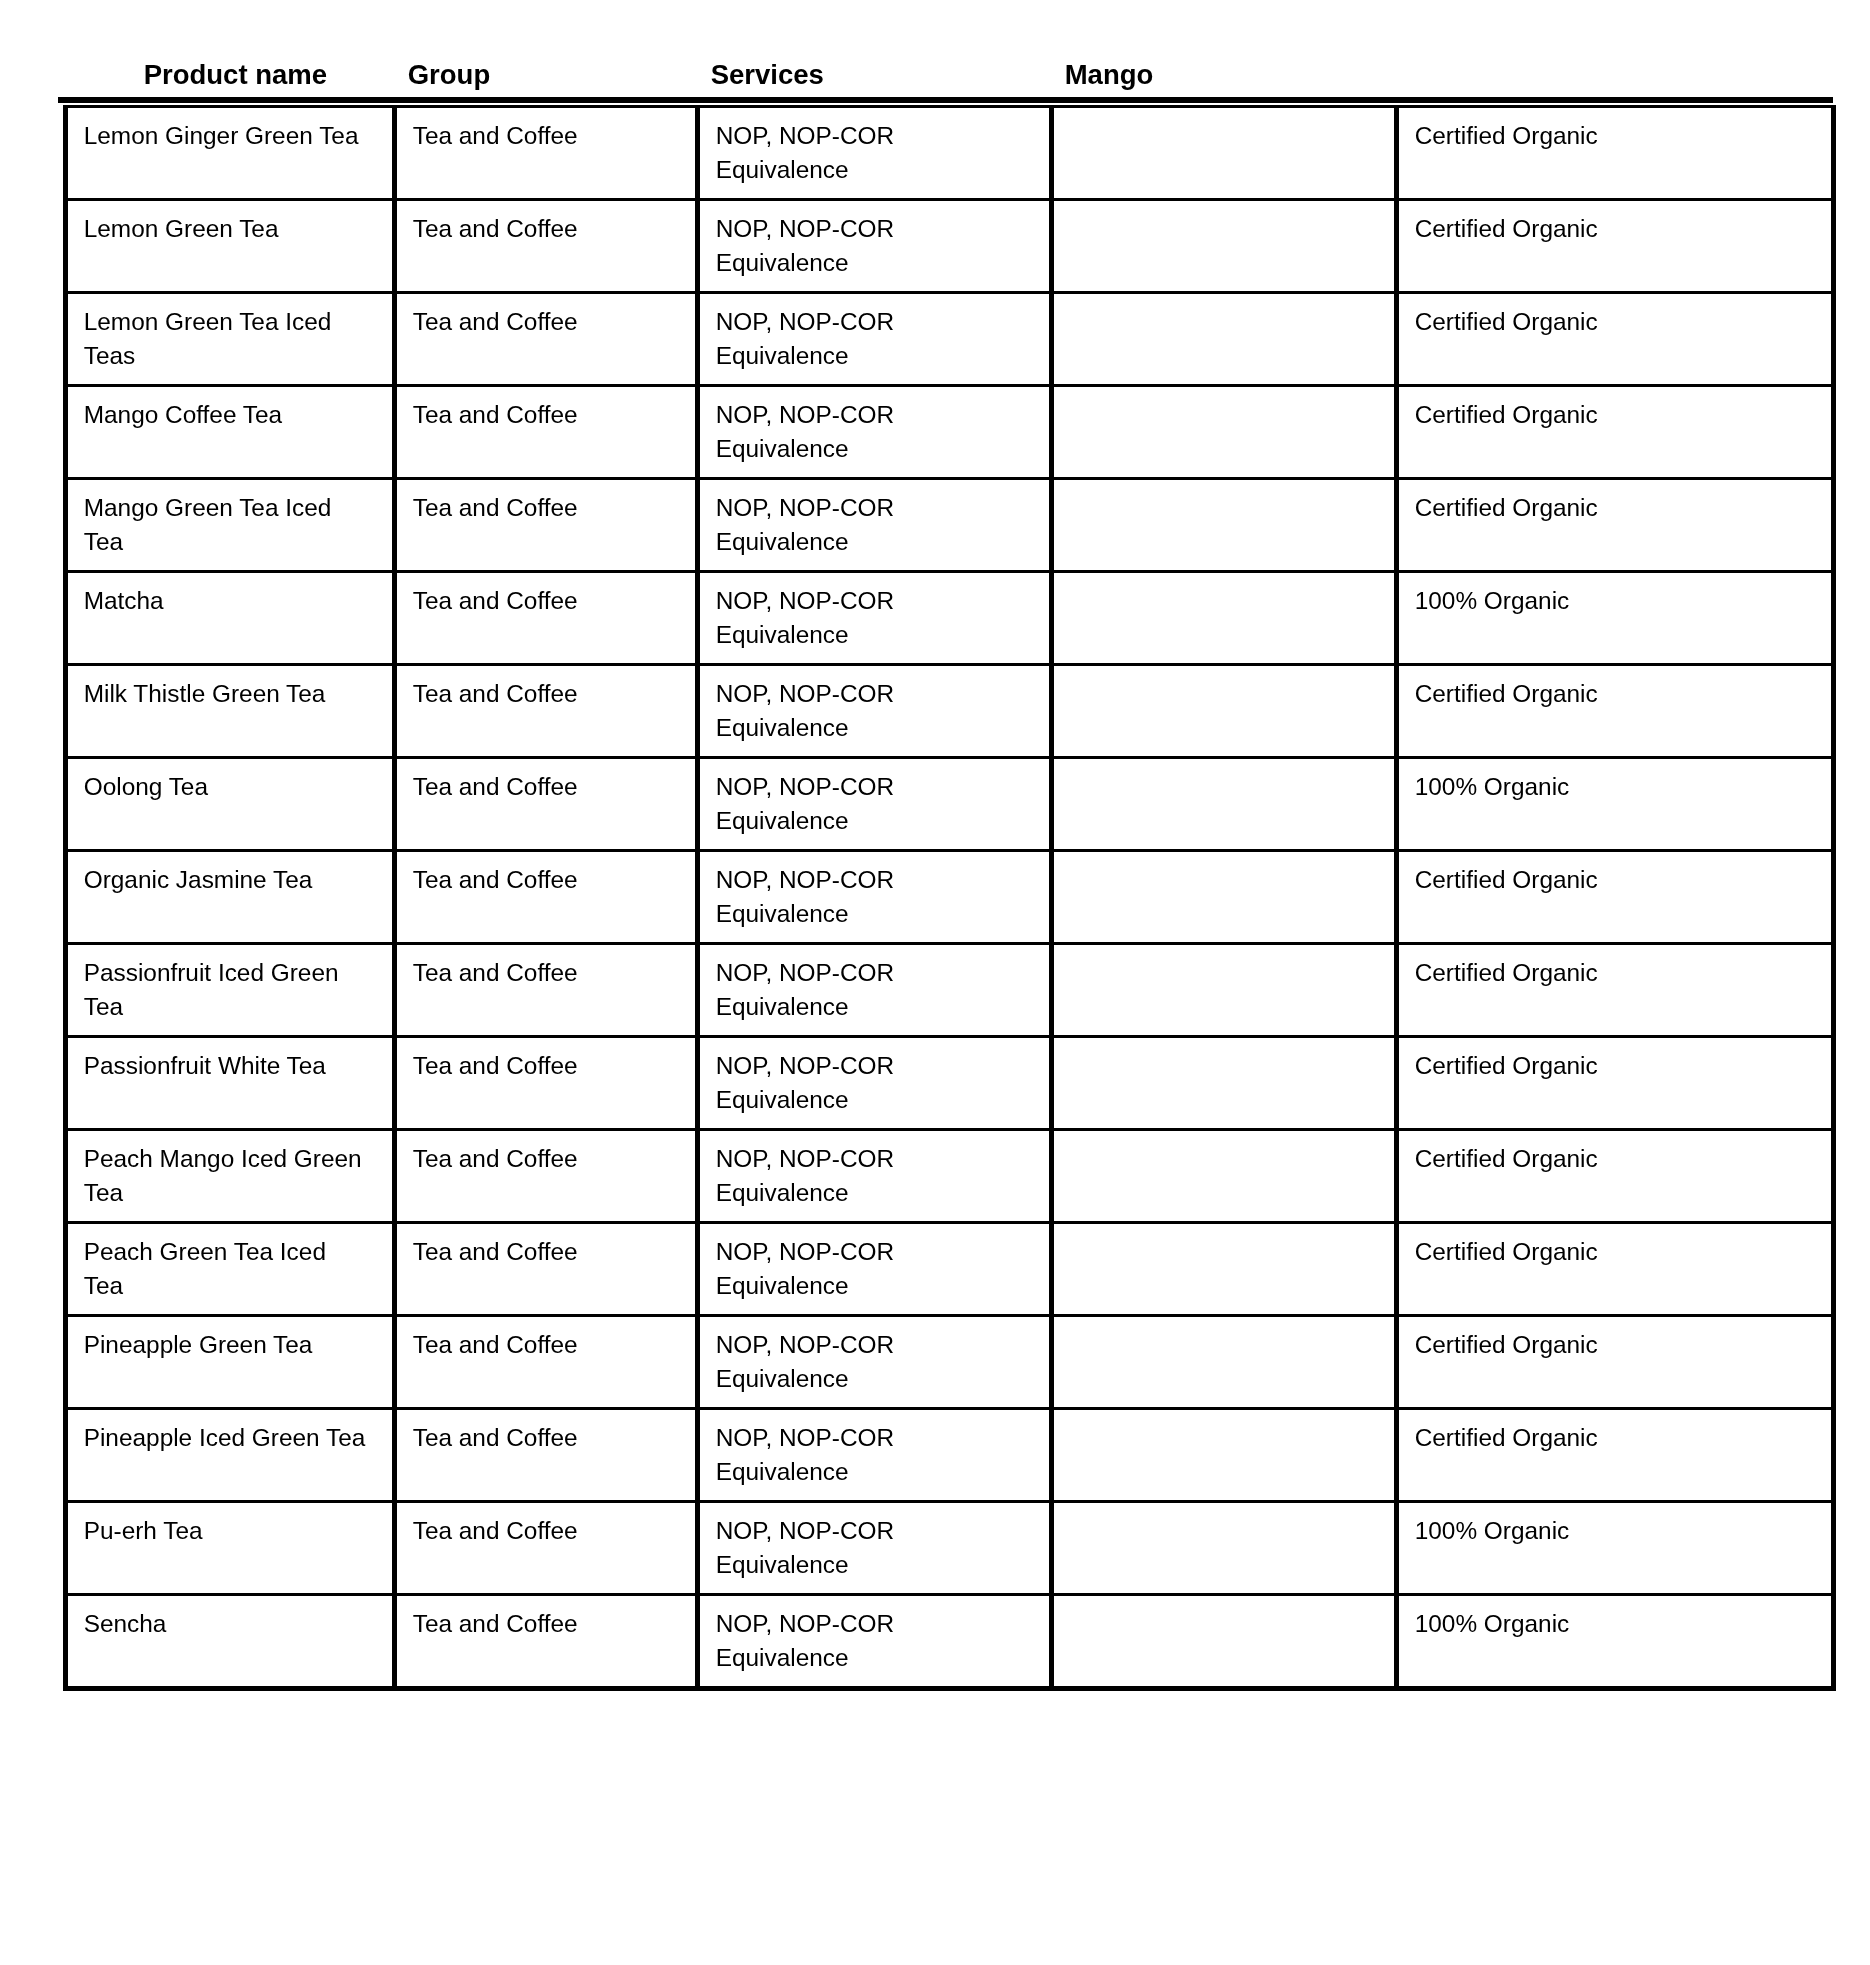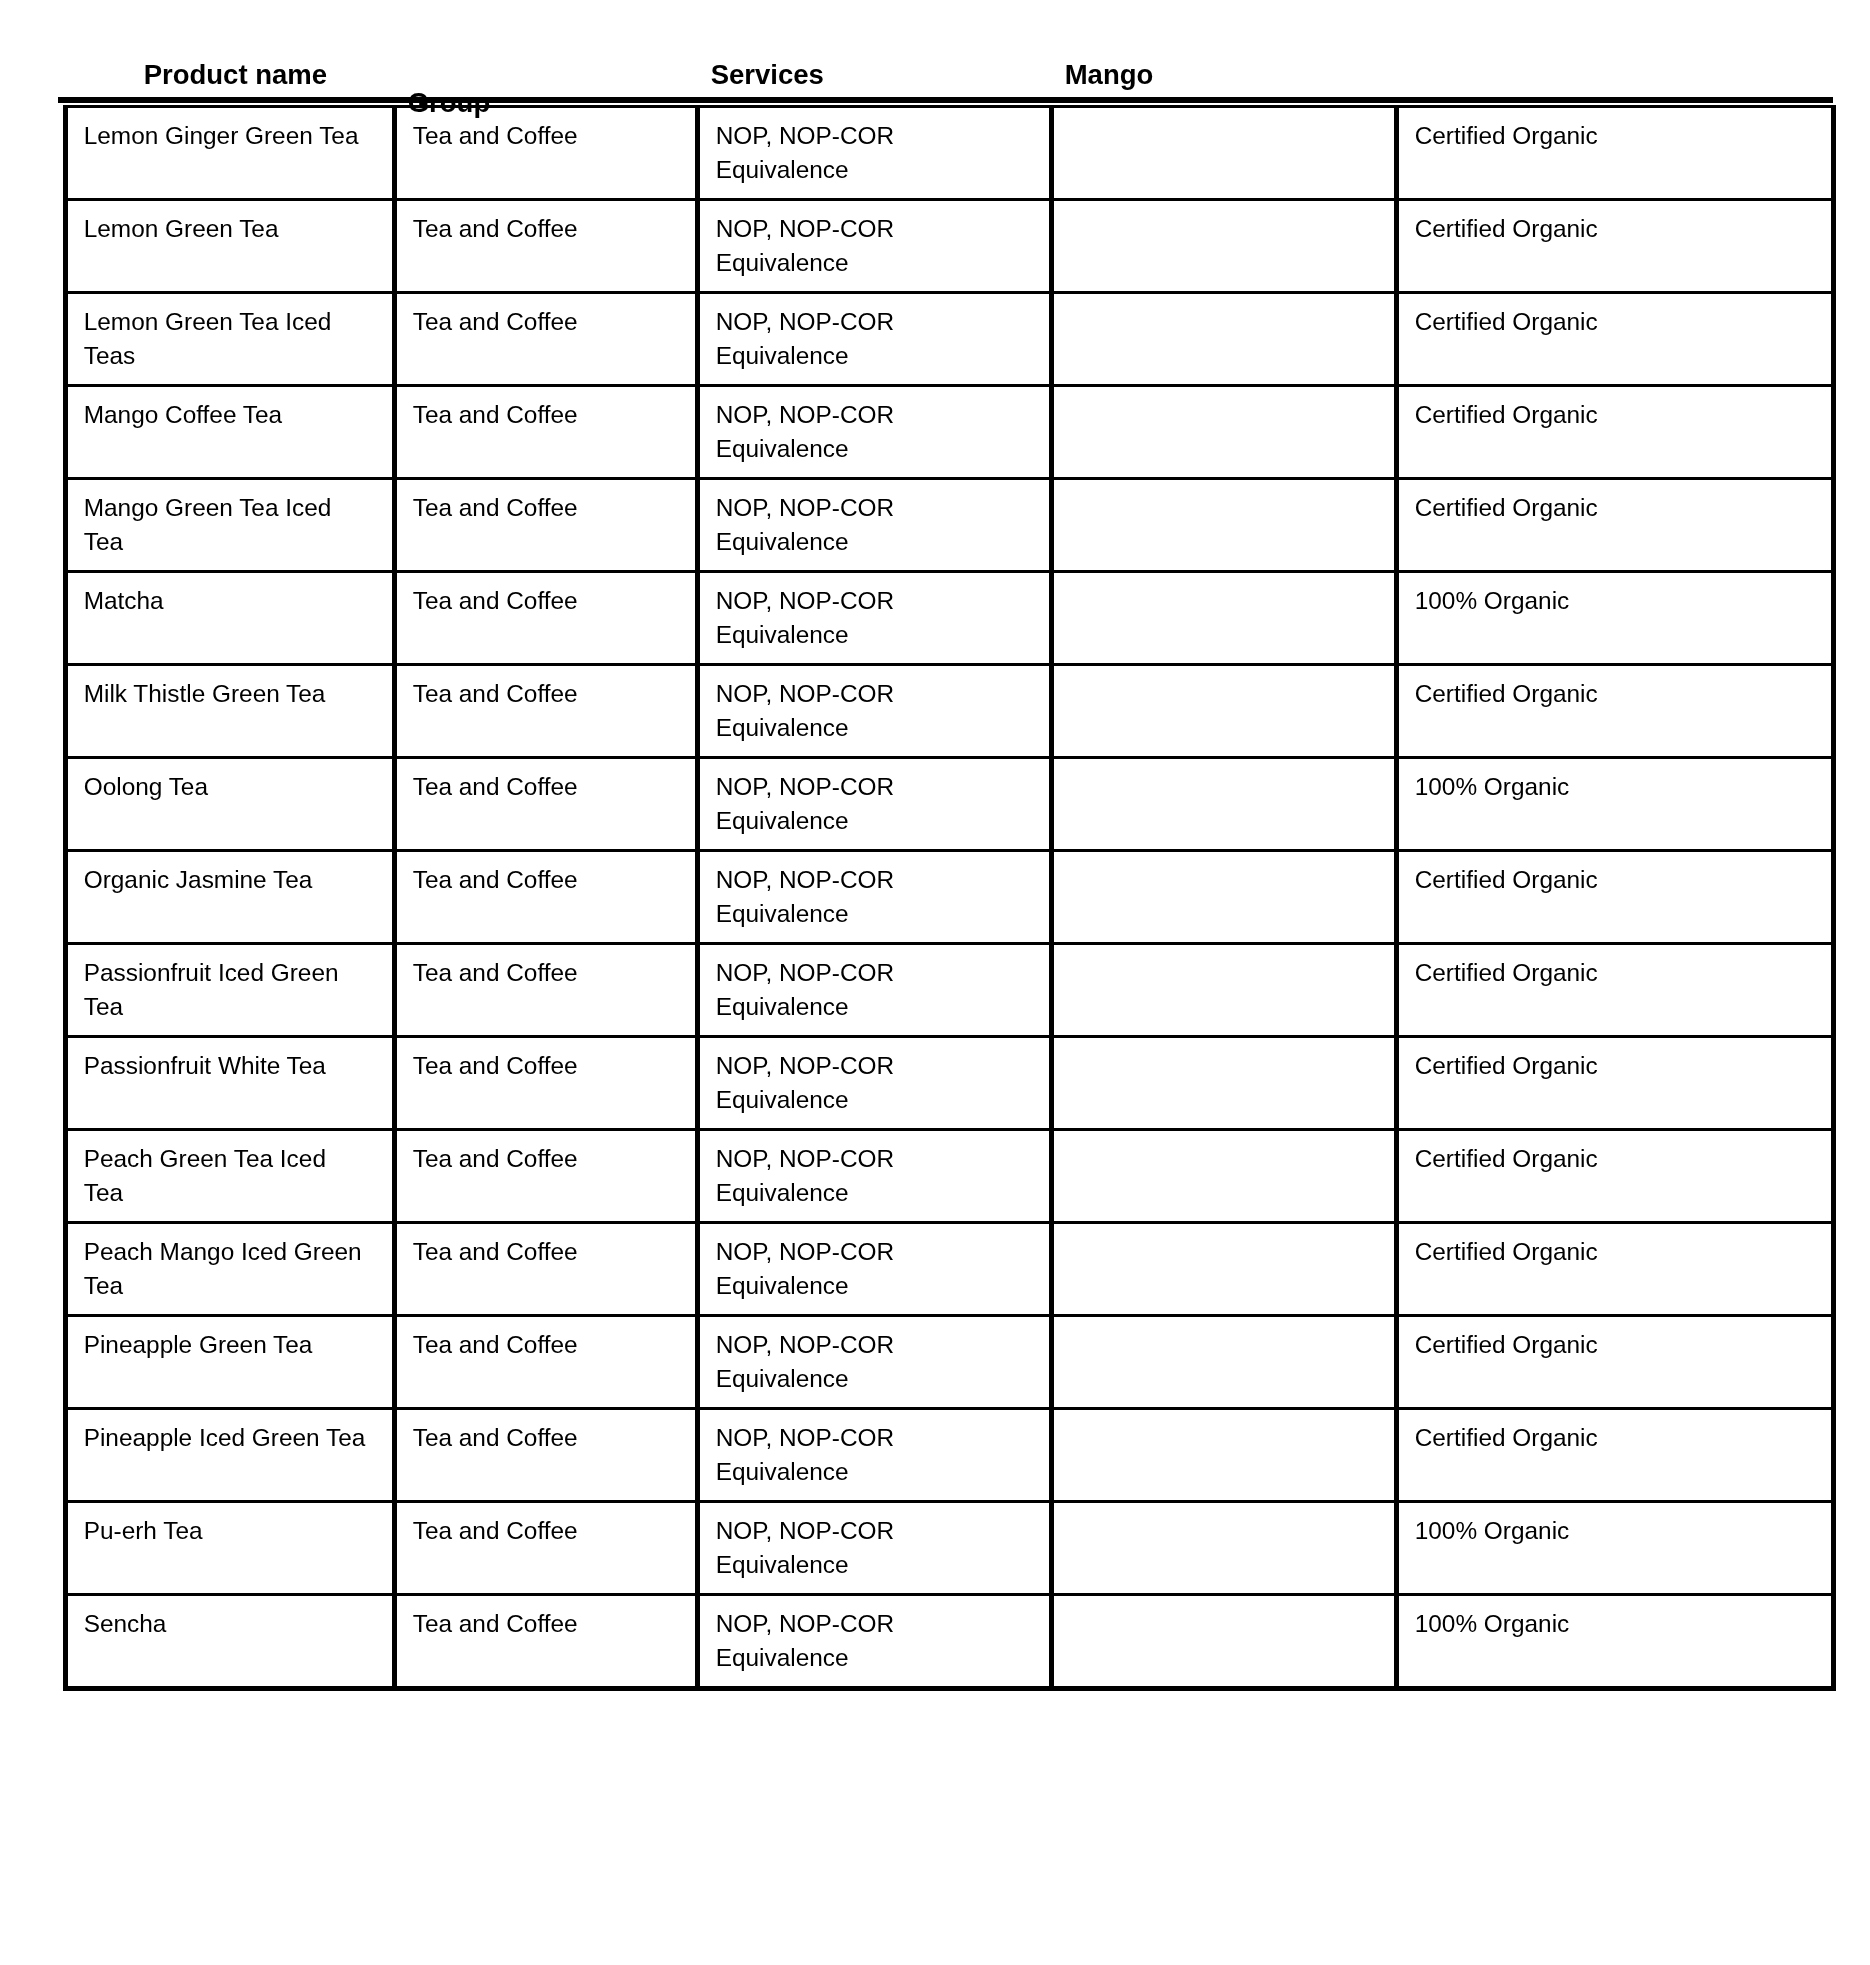--- a/index.html
+++ b/index.html
@@ -24,21 +24,21 @@
   .col-headers span {
     display: block;
     box-sizing: border-box;
     padding-left: 15.7px;
     font-size: 27.5px;
     font-weight: bold;
     line-height: 34px;
     white-space: pre;
   }
   .w1 { width: 329px; text-align: center; }
-  .w2 { width: 303px; margin-top: 28px; }
+  .w2 { width: 303px; }
   .w3 { width: 354px; }
   .w4 { width: 345px; }
   .w5 { width: 437px; }
 
   
   .header-bar {
     position: absolute;
     left: 58px;
     top: 97px;
     width: 1775px;
@@ -177,30 +177,30 @@
     </tr>
         <tr>
       <td>Passionfruit White Tea</td>
       <td>Tea and Coffee</td>
       <td>NOP, NOP-COR
 Equivalence</td>
       <td></td>
       <td>Certified Organic</td>
     </tr>
         <tr>
+      <td>Peach Mango Iced Green
+Tea</td>
+      <td>Tea and Coffee</td>
+      <td>NOP, NOP-COR
+Equivalence</td>
+      <td></td>
+      <td>Certified Organic</td>
+    </tr>
+        <tr>
       <td>Peach Green Tea Iced
-Tea</td>
-      <td>Tea and Coffee</td>
-      <td>NOP, NOP-COR
-Equivalence</td>
-      <td></td>
-      <td>Certified Organic</td>
-    </tr>
-        <tr>
-      <td>Peach Mango Iced Green
 Tea</td>
       <td>Tea and Coffee</td>
       <td>NOP, NOP-COR
 Equivalence</td>
       <td></td>
       <td>Certified Organic</td>
     </tr>
         <tr>
       <td>Pineapple Green Tea</td>
       <td>Tea and Coffee</td>

